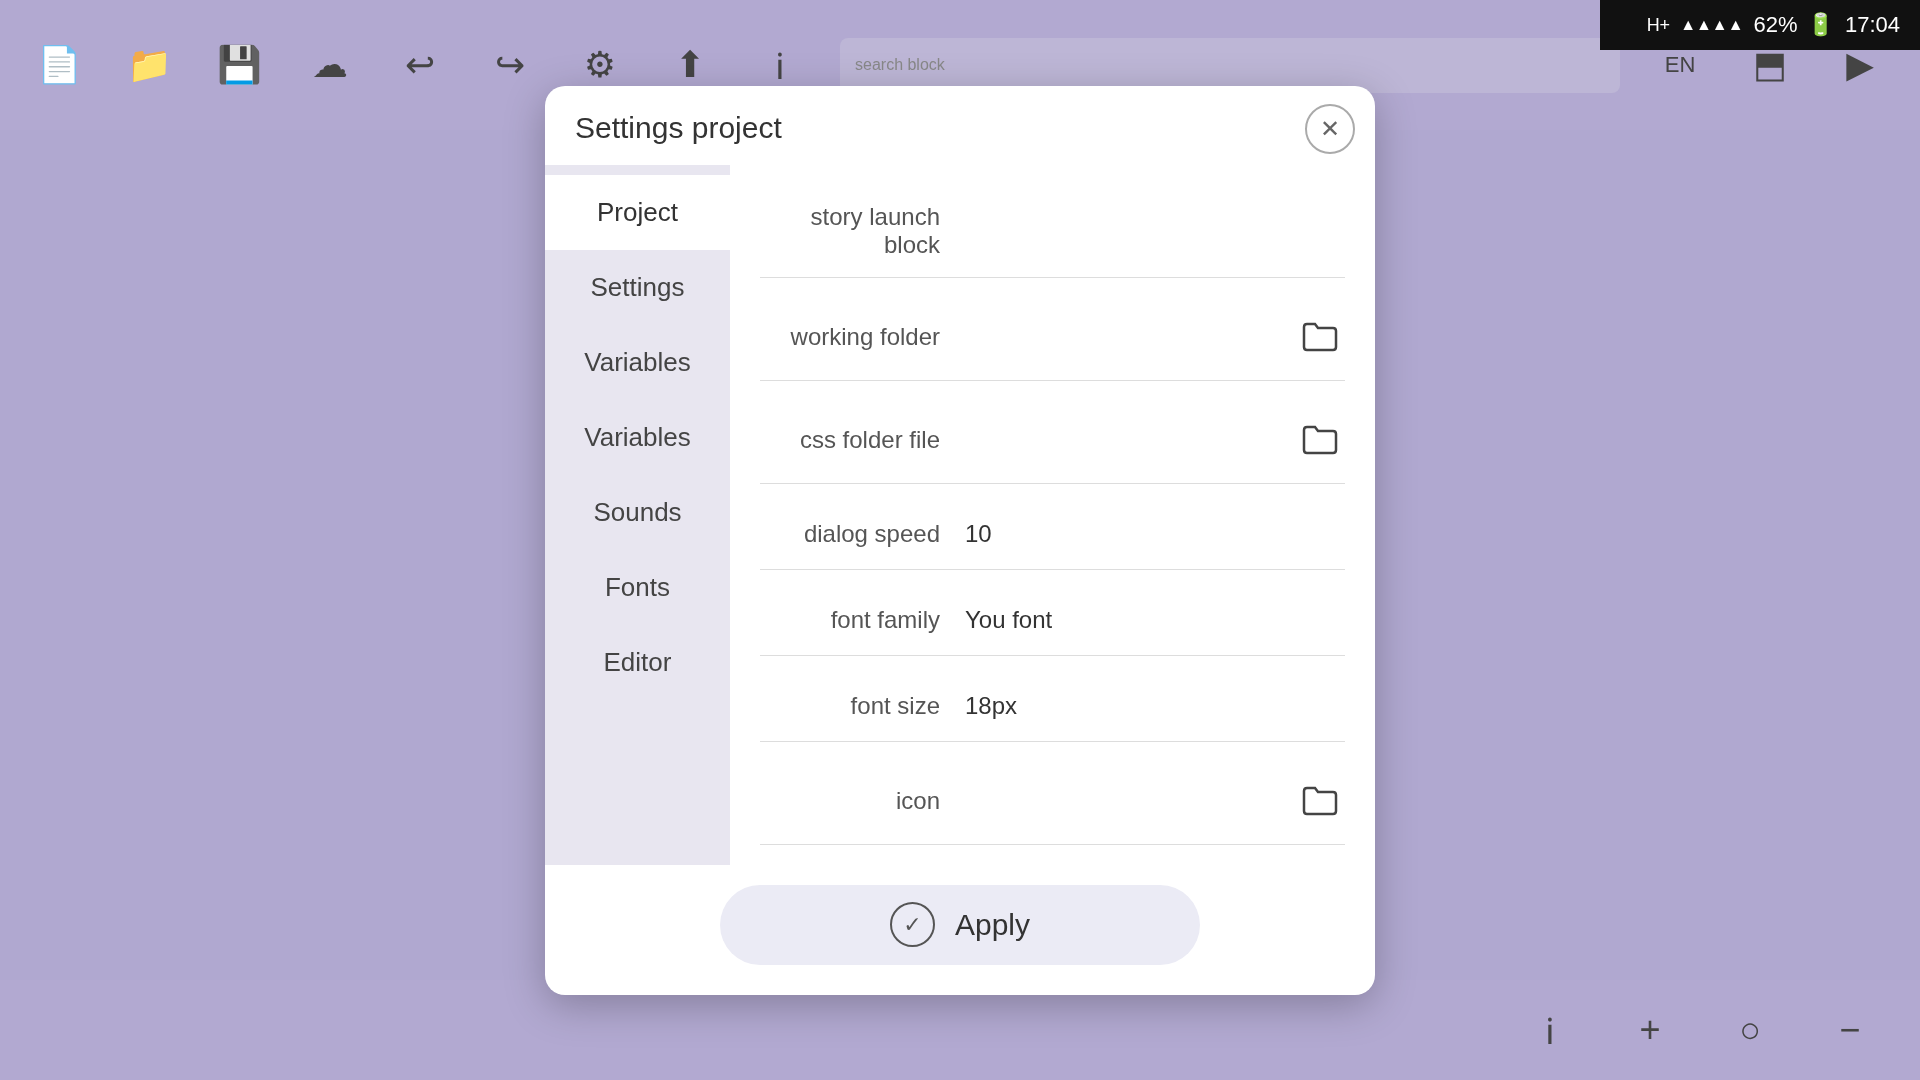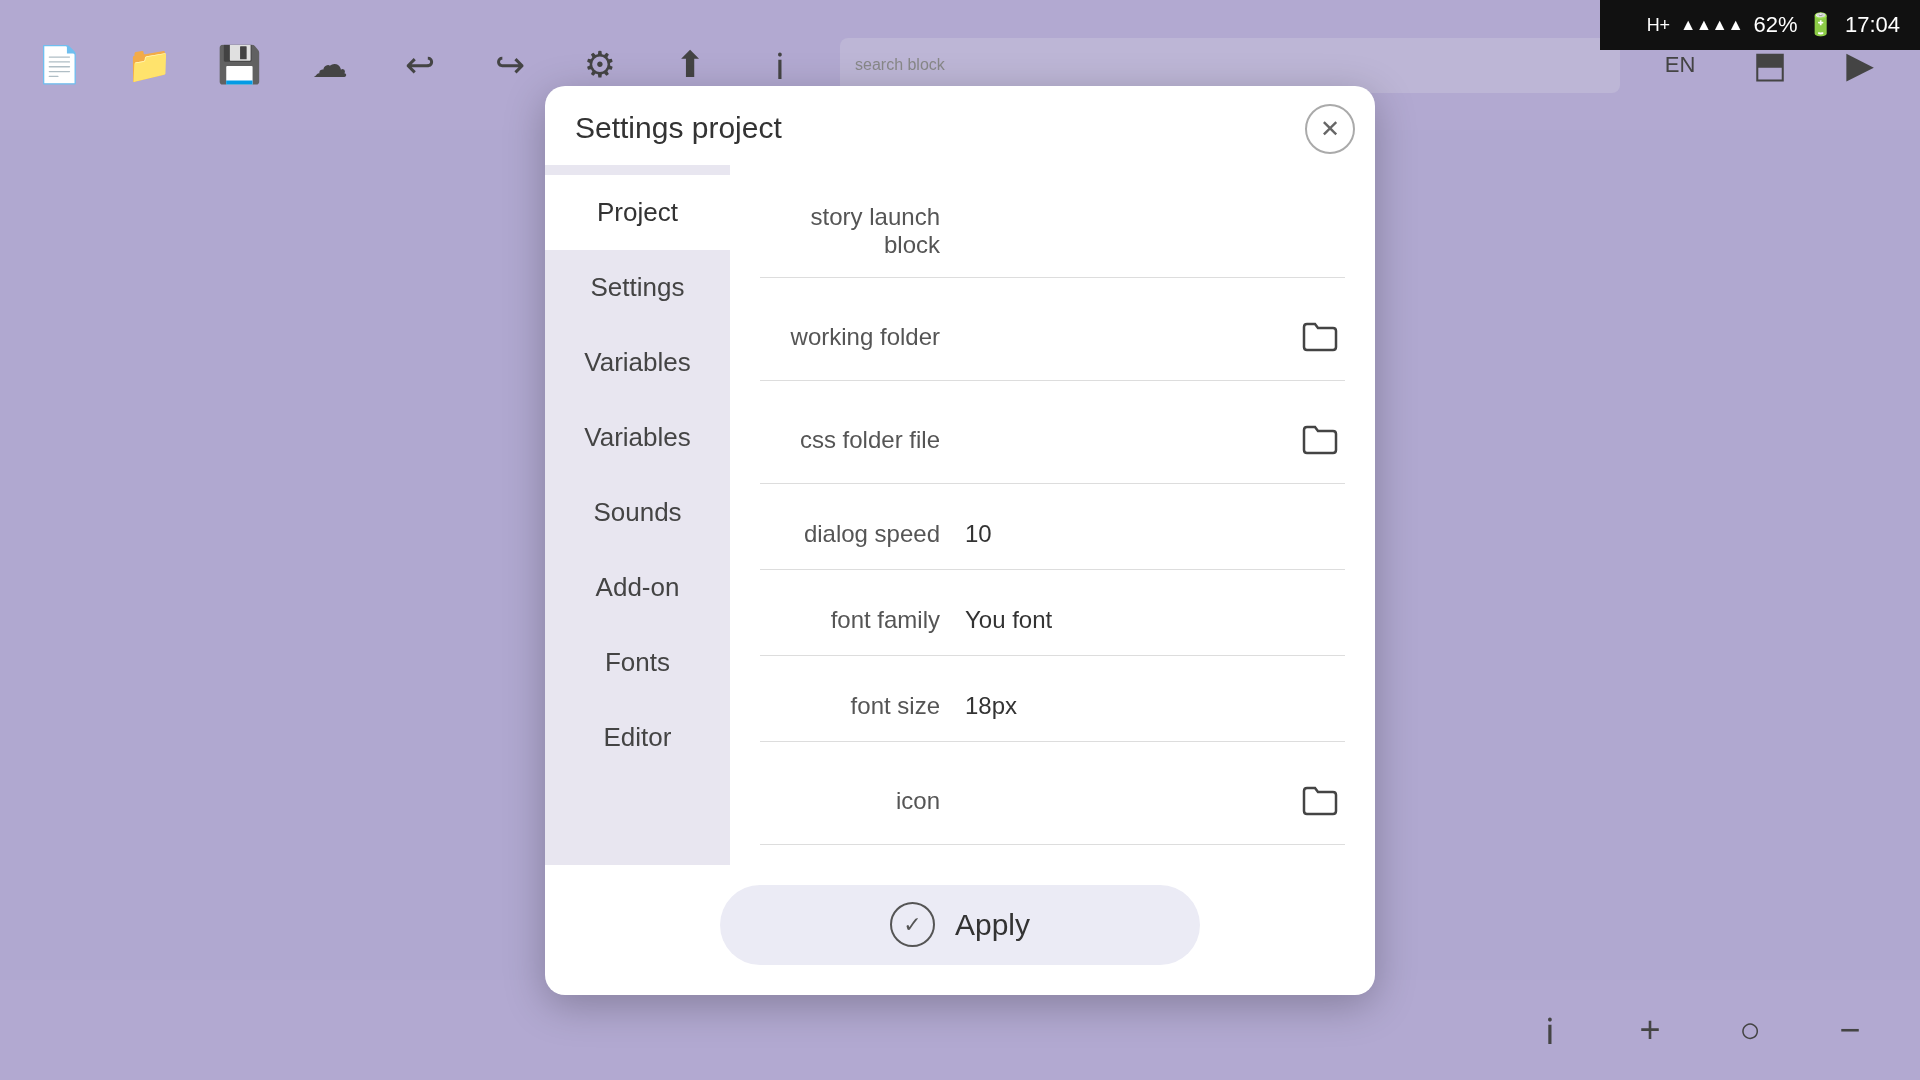--- a/index.html
+++ b/index.html
@@ -309,23 +309,20 @@
         <div class="nav-item">
           <span>Variables</span>
         </div>
         <div class="nav-item">
           <span>Variables</span>
         </div>
         <div class="nav-item">
           <span>Sounds</span>
         </div>
         <div class="nav-item">
-          <span>Add-on</span>
-        </div>
-        <div class="nav-item">
           <span>Fonts</span>
         </div>
         <div class="nav-item">
           <span>Editor</span>
         </div>
       </div>
 
       <div class="dialog-content">
 
         <div class="field-row">

